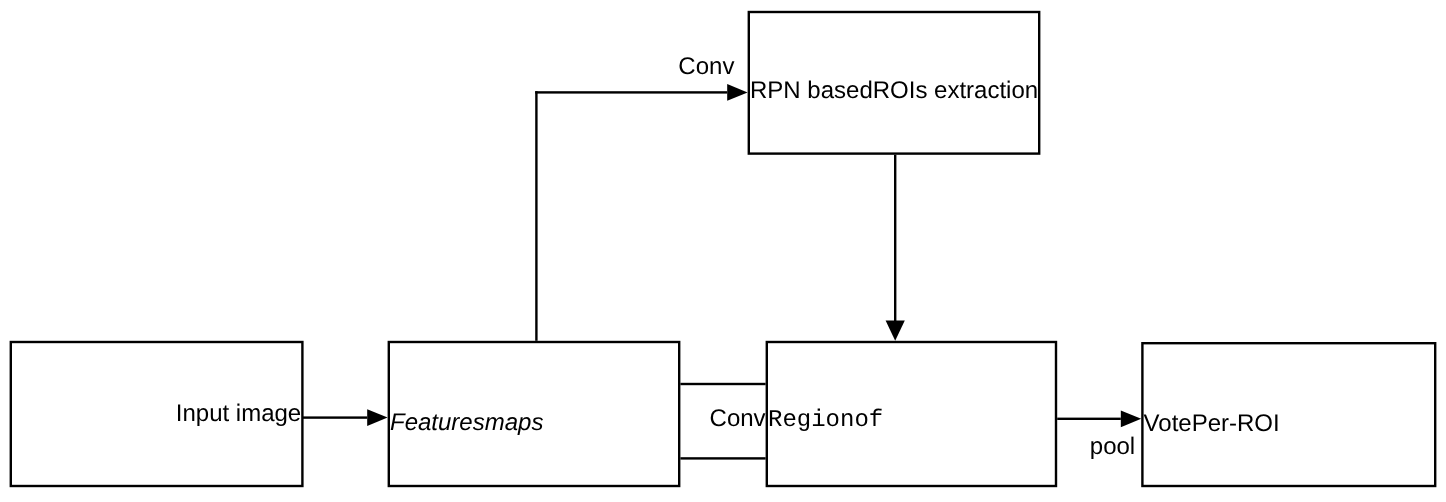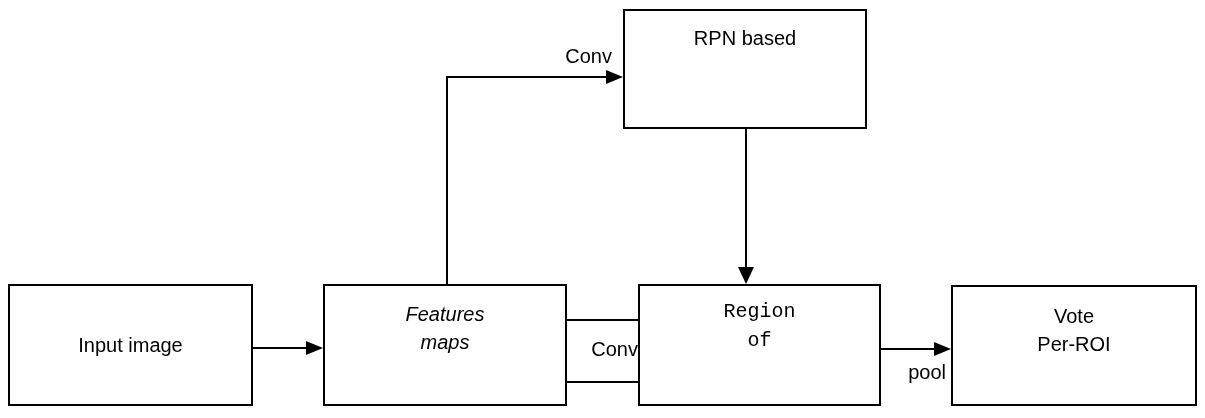--- a/index.html
+++ b/index.html
@@ -11,27 +11,26 @@
     background:#ffffff;
     font-family:"Liberation Sans", sans-serif;
     color:#000000;
     overflow:hidden;
   }
   .box {
     position:absolute;
     border:2px solid #000000;
     background:#ffffff;
     display:flex;
-    flex-direction:column;
     align-items:center;
     font-size:20px;
     line-height:28px;
     text-align:center;
   }
-  .box.center-v { justify-content:center; }
+  .box.center-v { justify-content:flex-end; }
   .box.top-v { justify-content:flex-start; }
   .bl { display:block; white-space:nowrap; }
   .hline, .vline { position:absolute; background:#000000; }
   .ah-right {
     position:absolute; width:0; height:0;
     border-top:7px solid transparent;
     border-bottom:7px solid transparent;
     border-left:17px solid #000000;
   }
   .ah-down {
@@ -57,20 +56,21 @@
     <span class="bl">Input image</span>
   </div>
 
   <div class="box top-v" style="left:323px; top:284px; width:244px; height:122px; padding-top:14px;font-style:italic;">
     <span class="bl">Features</span>
     <span class="bl">maps</span>
   </div>
 
   <div class="box top-v" style="left:623px; top:9px; width:244px; height:120px; padding-top:13px;">
     <span class="bl">RPN based</span>
+    <span class="bl">ROIs extraction</span>
   </div>
 
   <div class="box top-v" style="left:638px; top:284px; width:243px; height:122px; padding-top:11px; line-height:29px;font-family:Liberation Mono, monospace;">
     <span class="bl">Region</span>
     <span class="bl">of</span>
   </div>
 
   <div class="box top-v" style="left:951px; top:285px; width:246px; height:121px; padding-top:15px;">
     <span class="bl">Vote</span>
     <span class="bl">Per-ROI</span>

